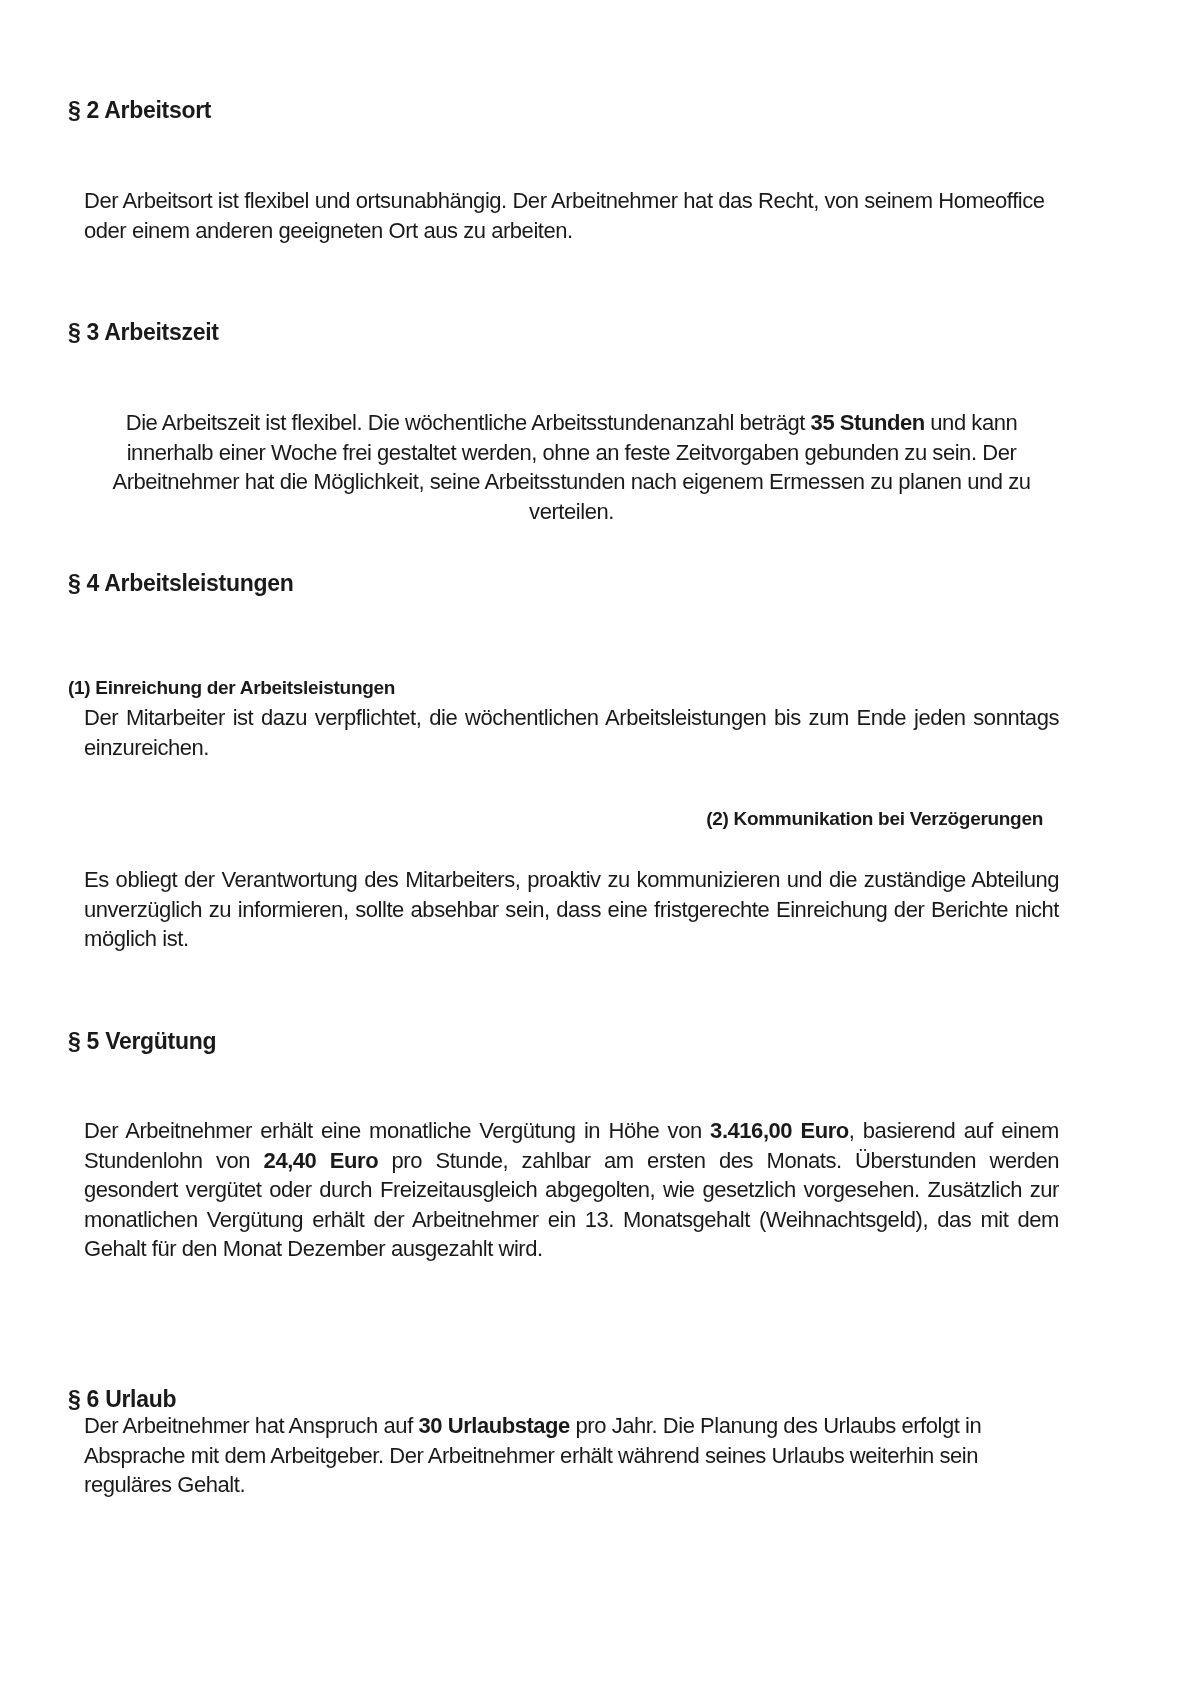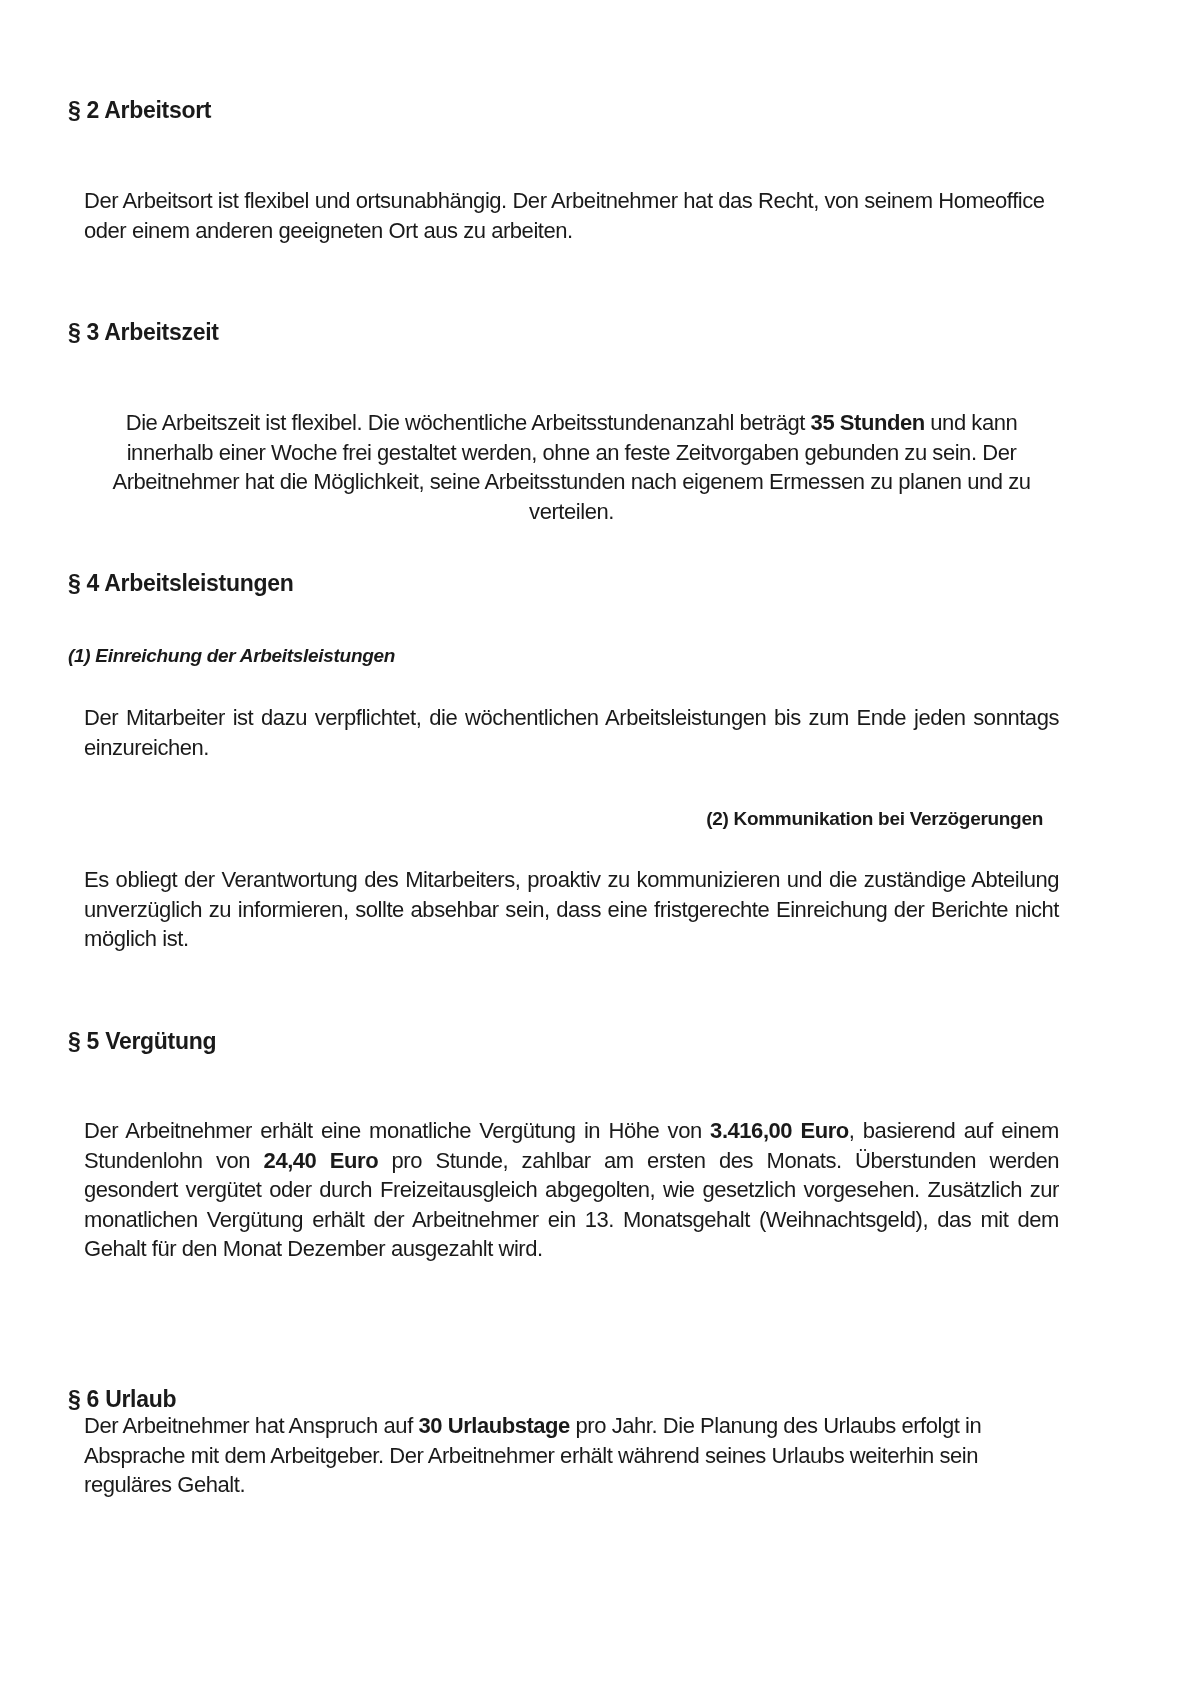--- a/index.html
+++ b/index.html
@@ -62,21 +62,21 @@
 <div class="page">
 
   <div class="heading" style="top:98px;">§ 2 Arbeitsort</div>
   <p class="para" style="top:170px;">Der Arbeitsort ist flexibel und ortsunabhängig. Der Arbeitnehmer hat das Recht, von seinem Homeoffice oder einem anderen geeigneten Ort aus zu arbeiten.</p>
 
   <div class="heading" style="top:320px;">§ 3 Arbeitszeit</div>
   <p class="para" style="top:392px;text-align:center;"><span>Die Arbeitszeit ist flexibel. Die wöchentliche Arbeitsstundenanzahl beträgt </span><b>35 Stunden</b><span> und kann innerhalb einer Woche frei gestaltet werden, ohne an feste Zeitvorgaben gebunden zu sein. Der Arbeitnehmer hat die Möglichkeit, seine Arbeitsstunden nach eigenem Ermessen zu planen und zu verteilen.</span></p>
 
   <div class="heading" style="top:571px;">§ 4 Arbeitsleistungen</div>
 
-  <div class="subheading" style="top:644px;font-style:italic;">(1) Einreichung der Arbeitsleistungen</div>
+  <div class="subheading" style="top:676px;">(1) Einreichung der Arbeitsleistungen</div>
   <p class="para justify" style="top:687px;">Der Mitarbeiter ist dazu verpflichtet, die wöchentlichen Arbeitsleistungen bis zum Ende jeden sonntags einzureichen.</p>
 
   <div class="subheading" style="top:807px;text-align:right;">(2) Kommunikation bei Verzögerungen</div>
   <p class="para justify" style="top:849px;">Es obliegt der Verantwortung des Mitarbeiters, proaktiv zu kommunizieren und die zuständige Abteilung unverzüglich zu informieren, sollte absehbar sein, dass eine fristgerechte Einreichung der Berichte nicht möglich ist.</p>
 
   <div class="heading" style="top:1029px;">§ 5 Vergütung</div>
   <p class="para justify" style="top:1100px;"><span>Der Arbeitnehmer erhält eine monatliche Vergütung in Höhe von </span><b>3.416,00 Euro</b><span>, basierend auf einem Stundenlohn von </span><b>24,40 Euro</b><span> pro Stunde, zahlbar am ersten des Monats. Überstunden werden gesondert vergütet oder durch Freizeitausgleich abgegolten, wie gesetzlich vorgesehen. Zusätzlich zur monatlichen Vergütung erhält der Arbeitnehmer ein 13. Monatsgehalt (Weihnachtsgeld), das mit dem Gehalt für den Monat Dezember ausgezahlt wird.</span></p>
 
   <div class="heading" style="top:1387px;">§ 6 Urlaub</div>
   <p class="para" style="top:1395px;"><span>Der Arbeitnehmer hat Anspruch auf </span><b>30 Urlaubstage</b><span> pro Jahr. Die Planung des Urlaubs erfolgt in Absprache mit dem Arbeitgeber. Der Arbeitnehmer erhält während seines Urlaubs weiterhin sein reguläres Gehalt.</span></p>

